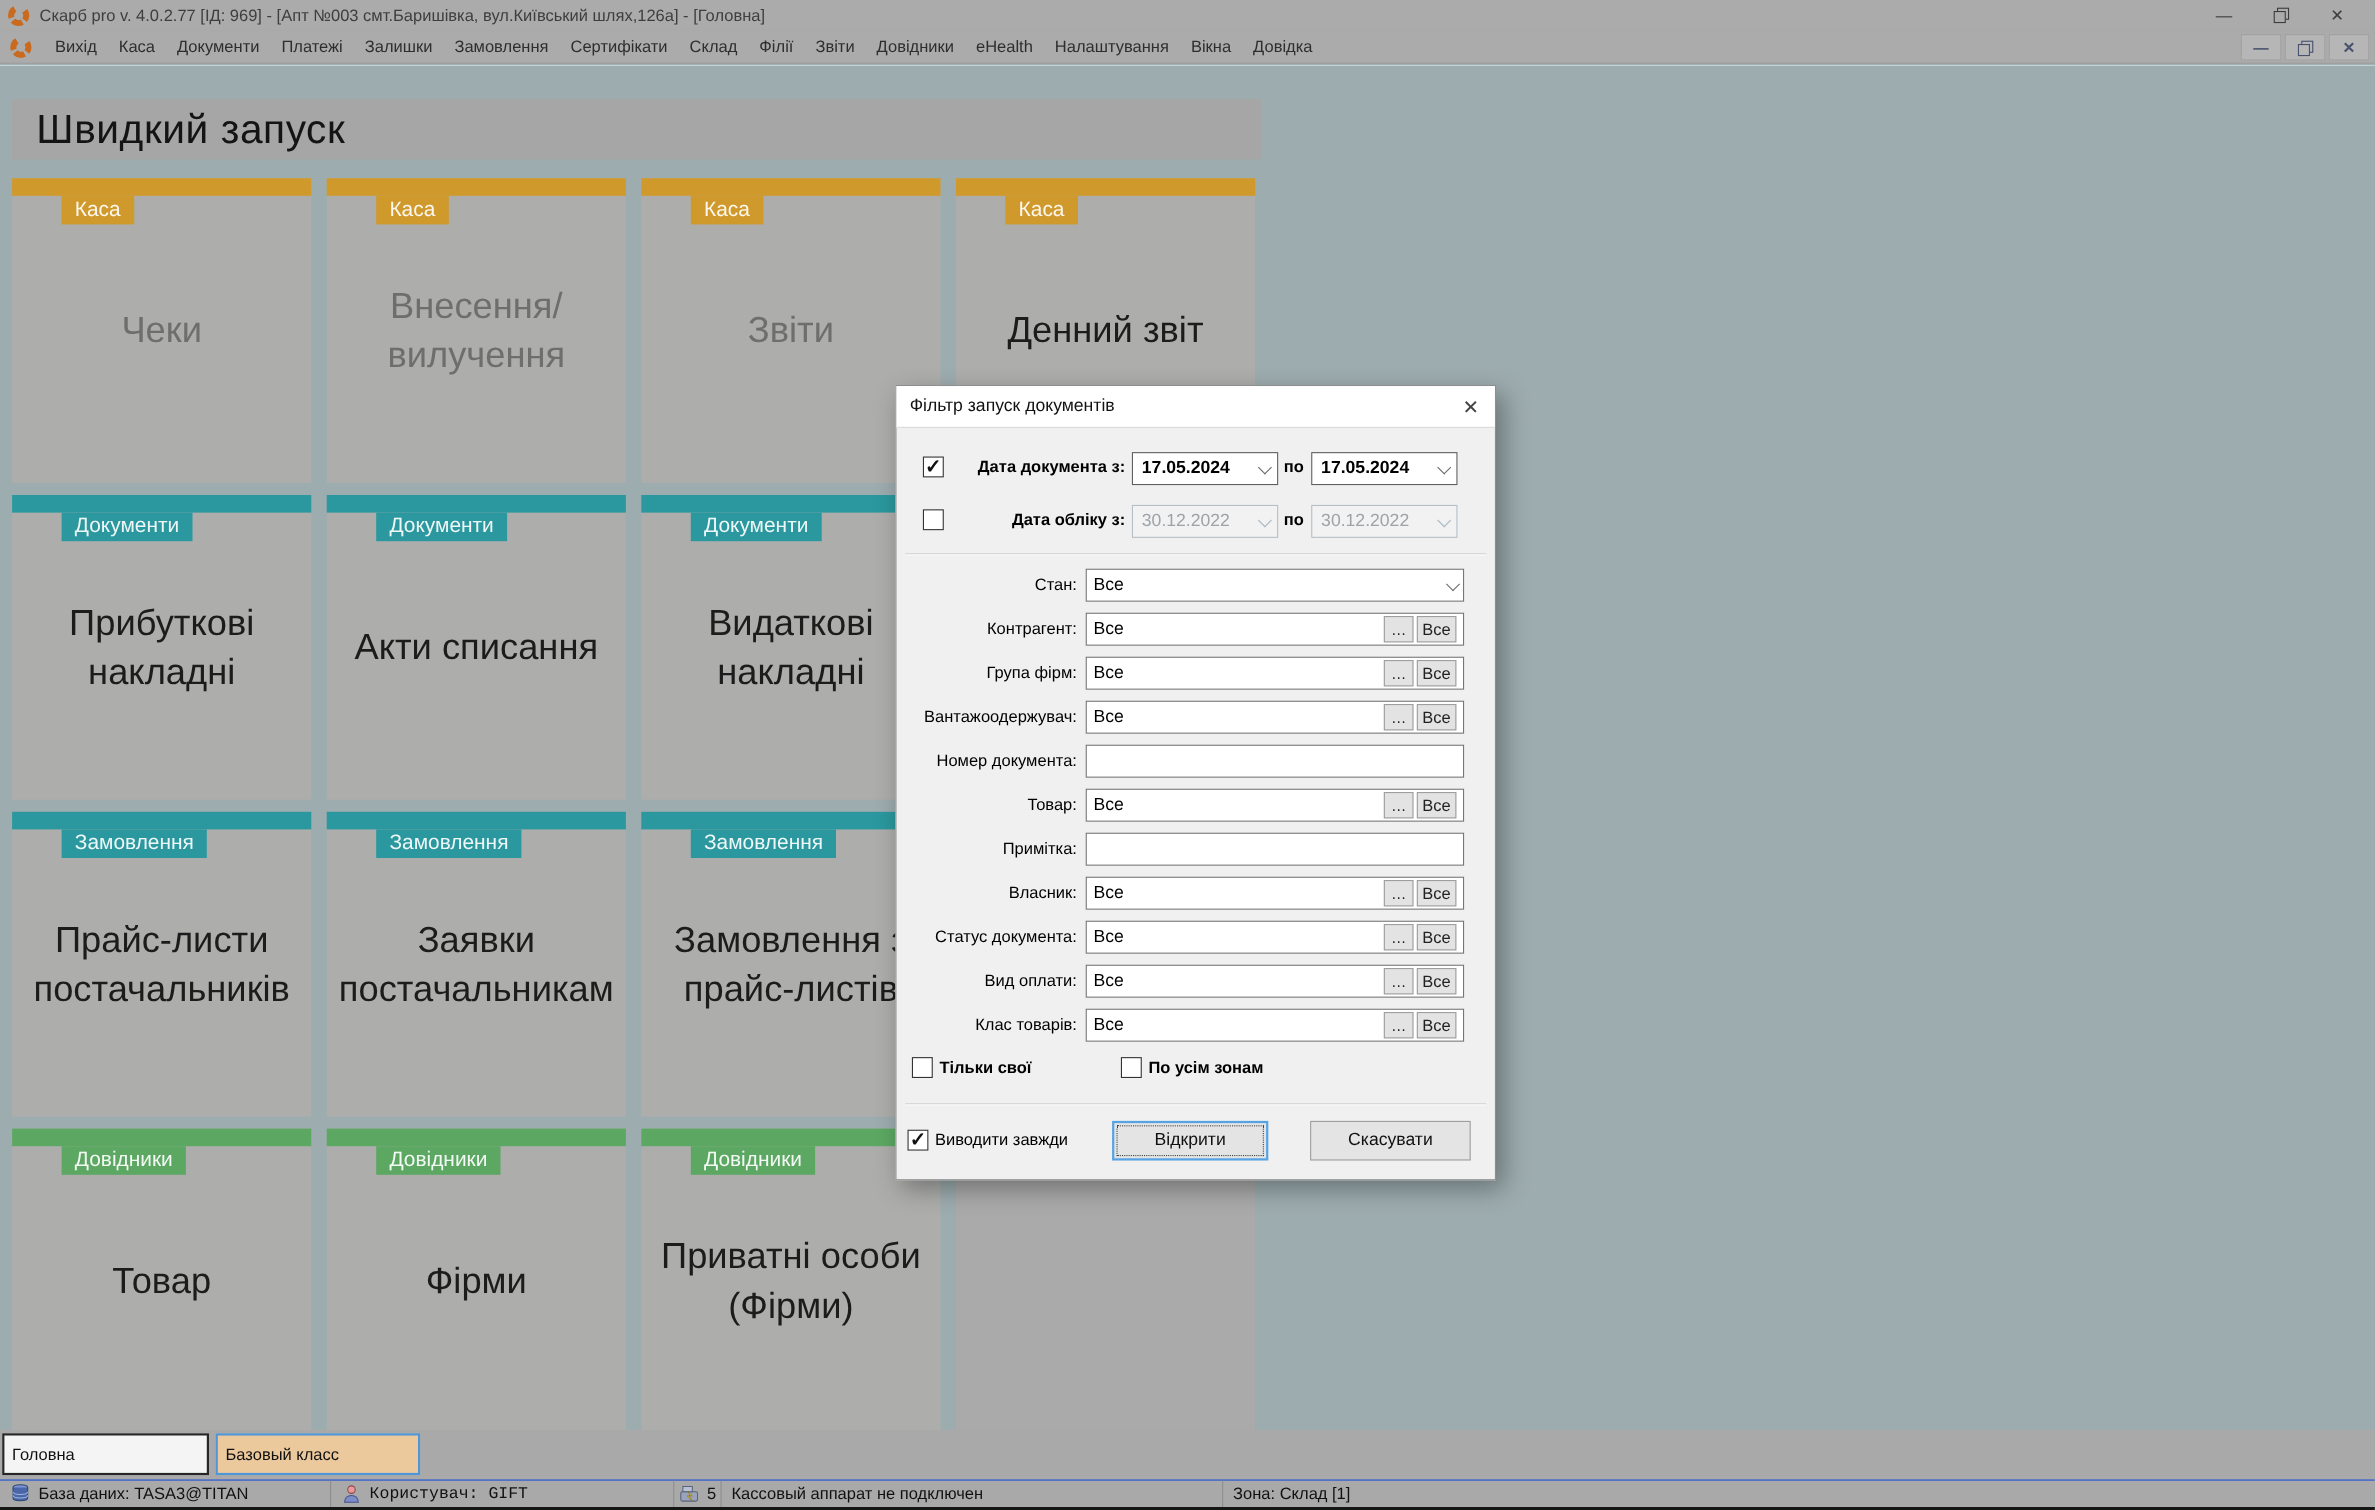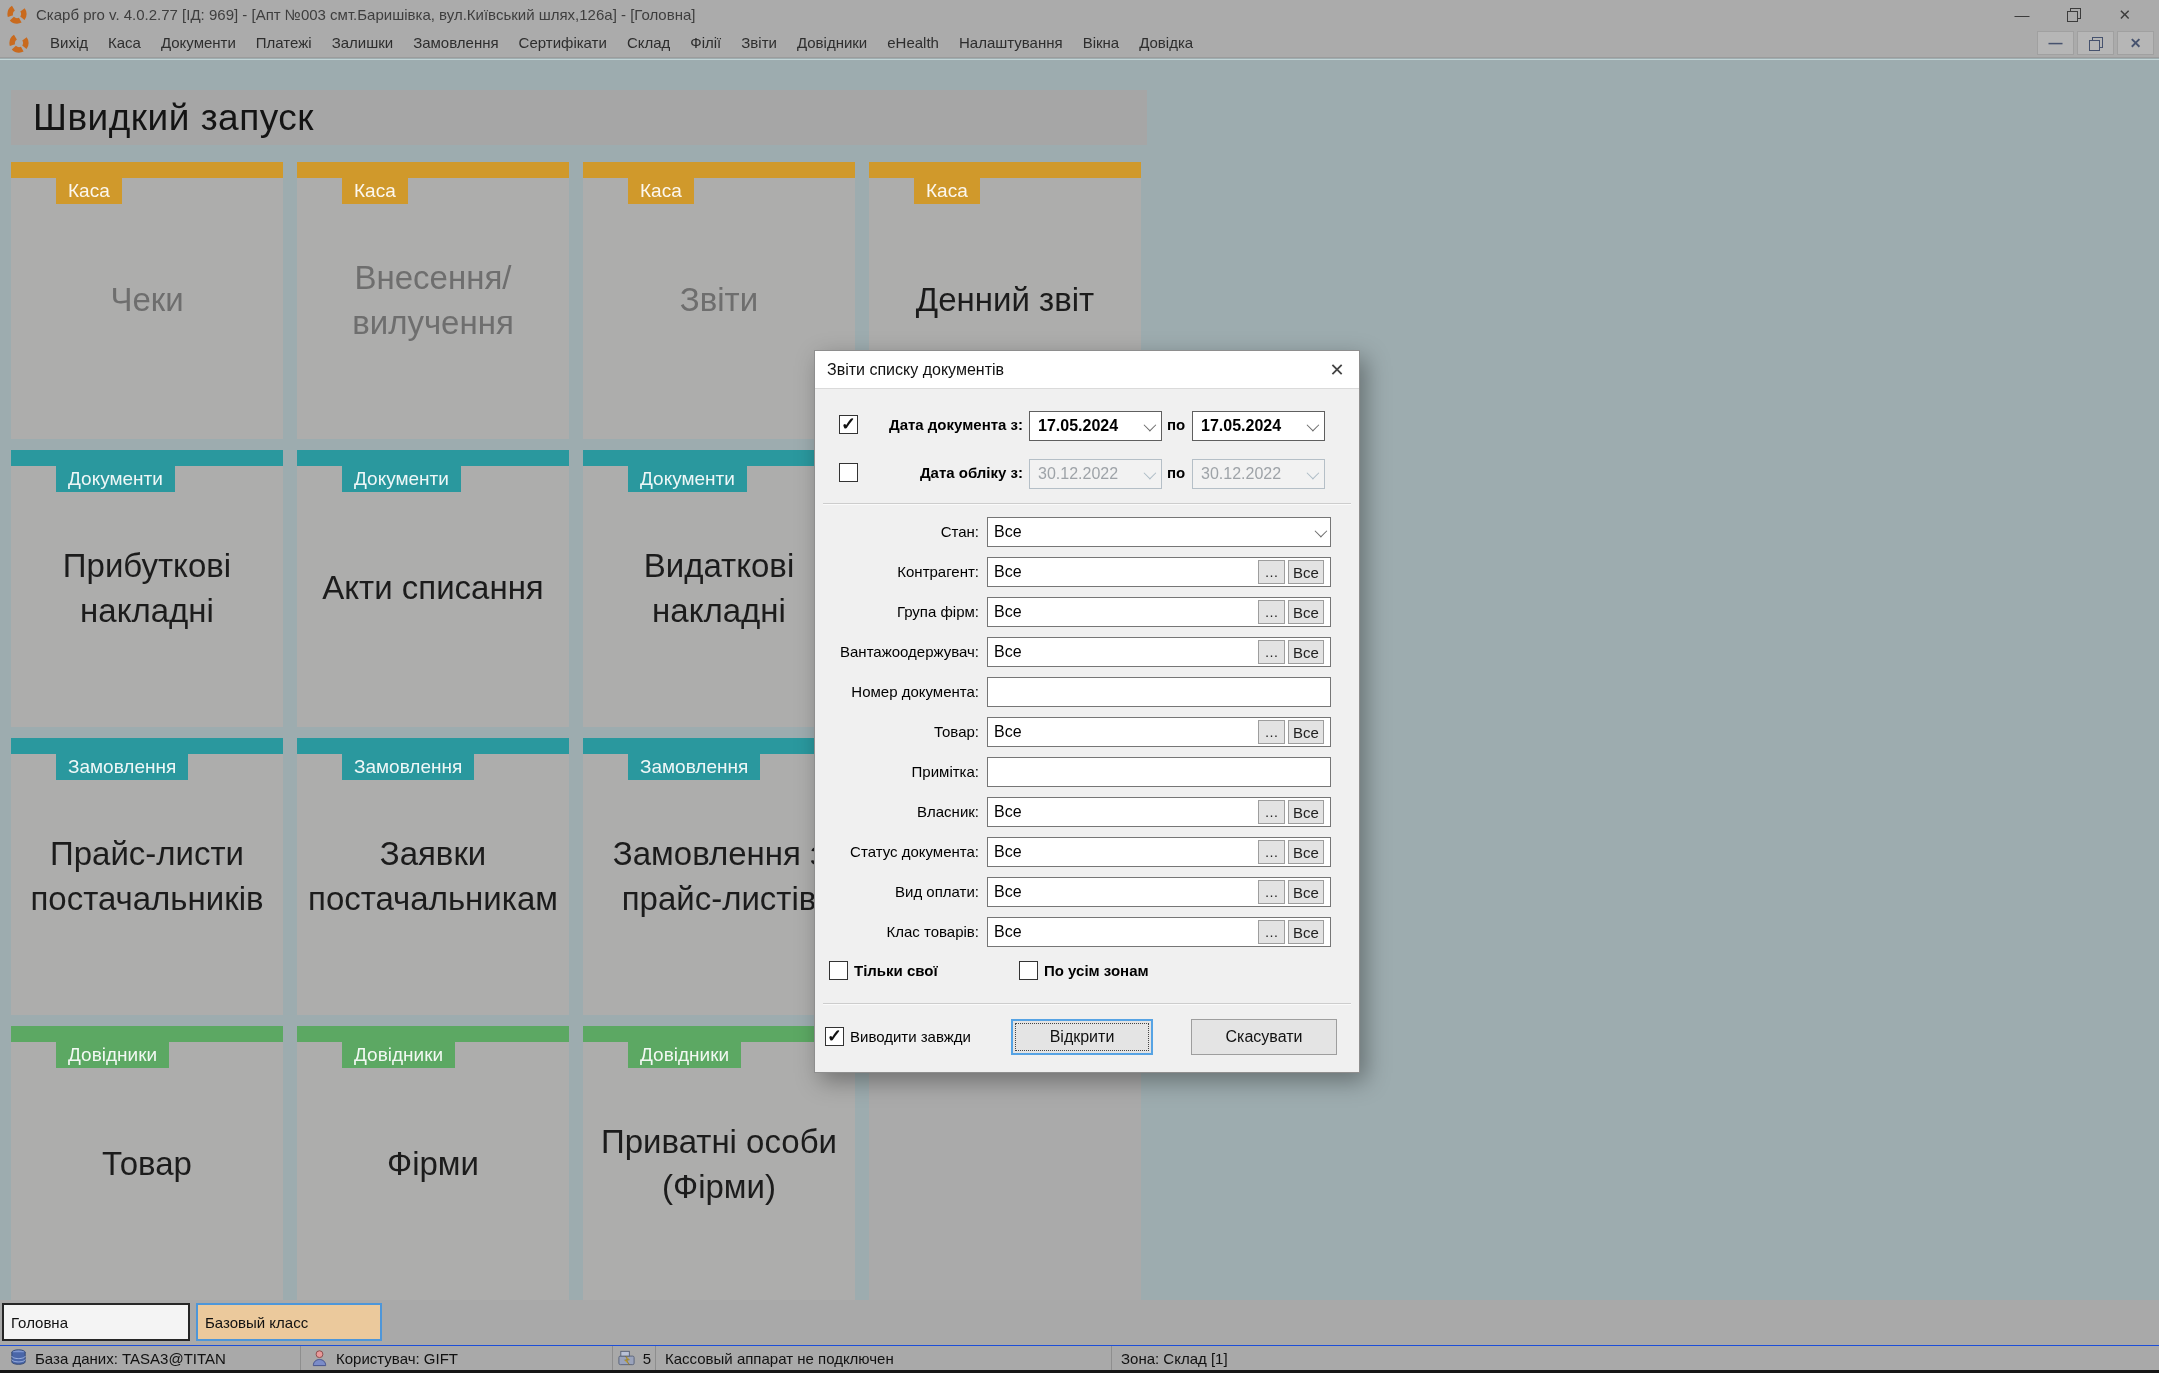--- a/index.html
+++ b/index.html
@@ -67,21 +67,21 @@
   .tab-base { left:196px; width:186px; background:#EBC99C; border:2px solid #4D96D9;
     color:#111; }
 
   
   .statusbar { position:absolute; left:0; top:1345px; width:2159px; height:28px;
     background:#A9A9A9; border-top:1px solid #1d4ed8; border-bottom:3px solid #161616;
     display:flex; align-items:stretch; font-size:15px; color:#111; }
   .st-sec { display:flex; align-items:center; gap:7px; padding:0 9px; }
   .st-sec + .st-sec { border-left:1px solid #8E8E8E; }
   .st-db   { width:300px; }
-  .st-user { width:312px; }
+  .st-user { width:312px;font-family:Liberation Mono, monospace; }
   .st-cash { width:43px; justify-content:center; padding:0 4px; }
   .st-msg  { width:456px; }
   .st-zone { flex:1; }
   .st-ico { width:19px; height:20px; flex:0 0 auto; }
 
   
   .dialog { position:absolute; left:814px; top:350px; width:546px; height:723px;
     background:#F0F0F0; border:1px solid #8E8E8E;
     box-shadow:6px 8px 22px rgba(0,0,0,0.35); z-index:20; }
   .dlg-title { position:absolute; left:0; top:0; right:0; height:38px; background:#FFFFFF;
@@ -261,21 +261,21 @@
         <div class="tile-strip" style="background: rgb(92, 168, 99);"></div>
         <div class="tile-tab" style="background: rgb(92, 168, 99);">Довідники</div>
         <div class="tile-label">Приватні особи (Фірми)</div>
       </div>
       <div class="tile empty" style="grid-area: 4 / 4;"></div>
     </div>
 </div>
 
 <div class="dialog">
   <div class="dlg-title">
-    <span>Звіти списку документів</span>
+    <span>Фільтр запуск документів</span>
     <span class="dlg-close">✕</span>
   </div>
   <div class="dlg-body">
 
     <div class="date-row" style="top:22px;">
       <span class="cb">
         <span class="cb-mark">✓</span>
       </span>
       <span class="date-label">Дата документа з:</span>
       <span class="date-combo c1">

